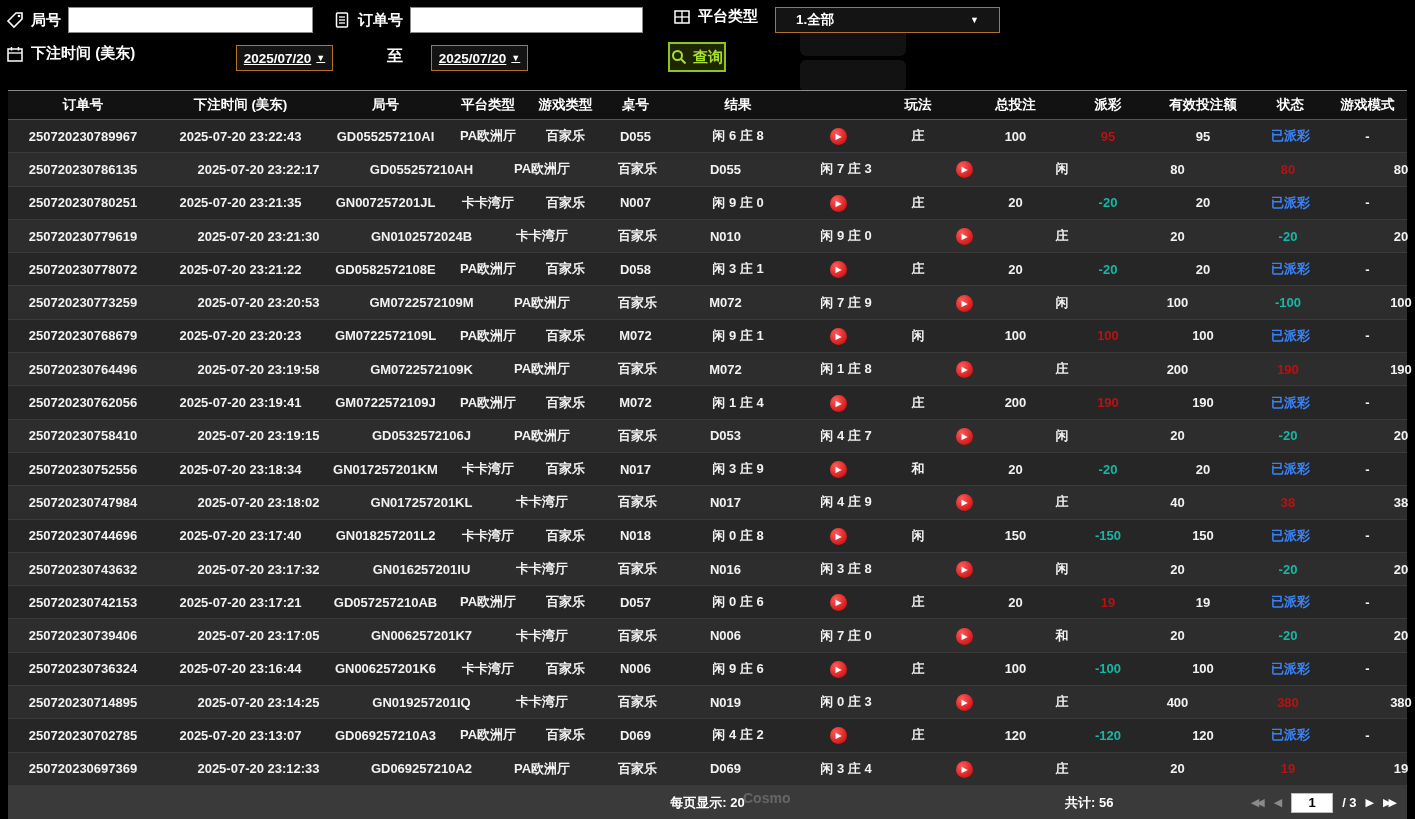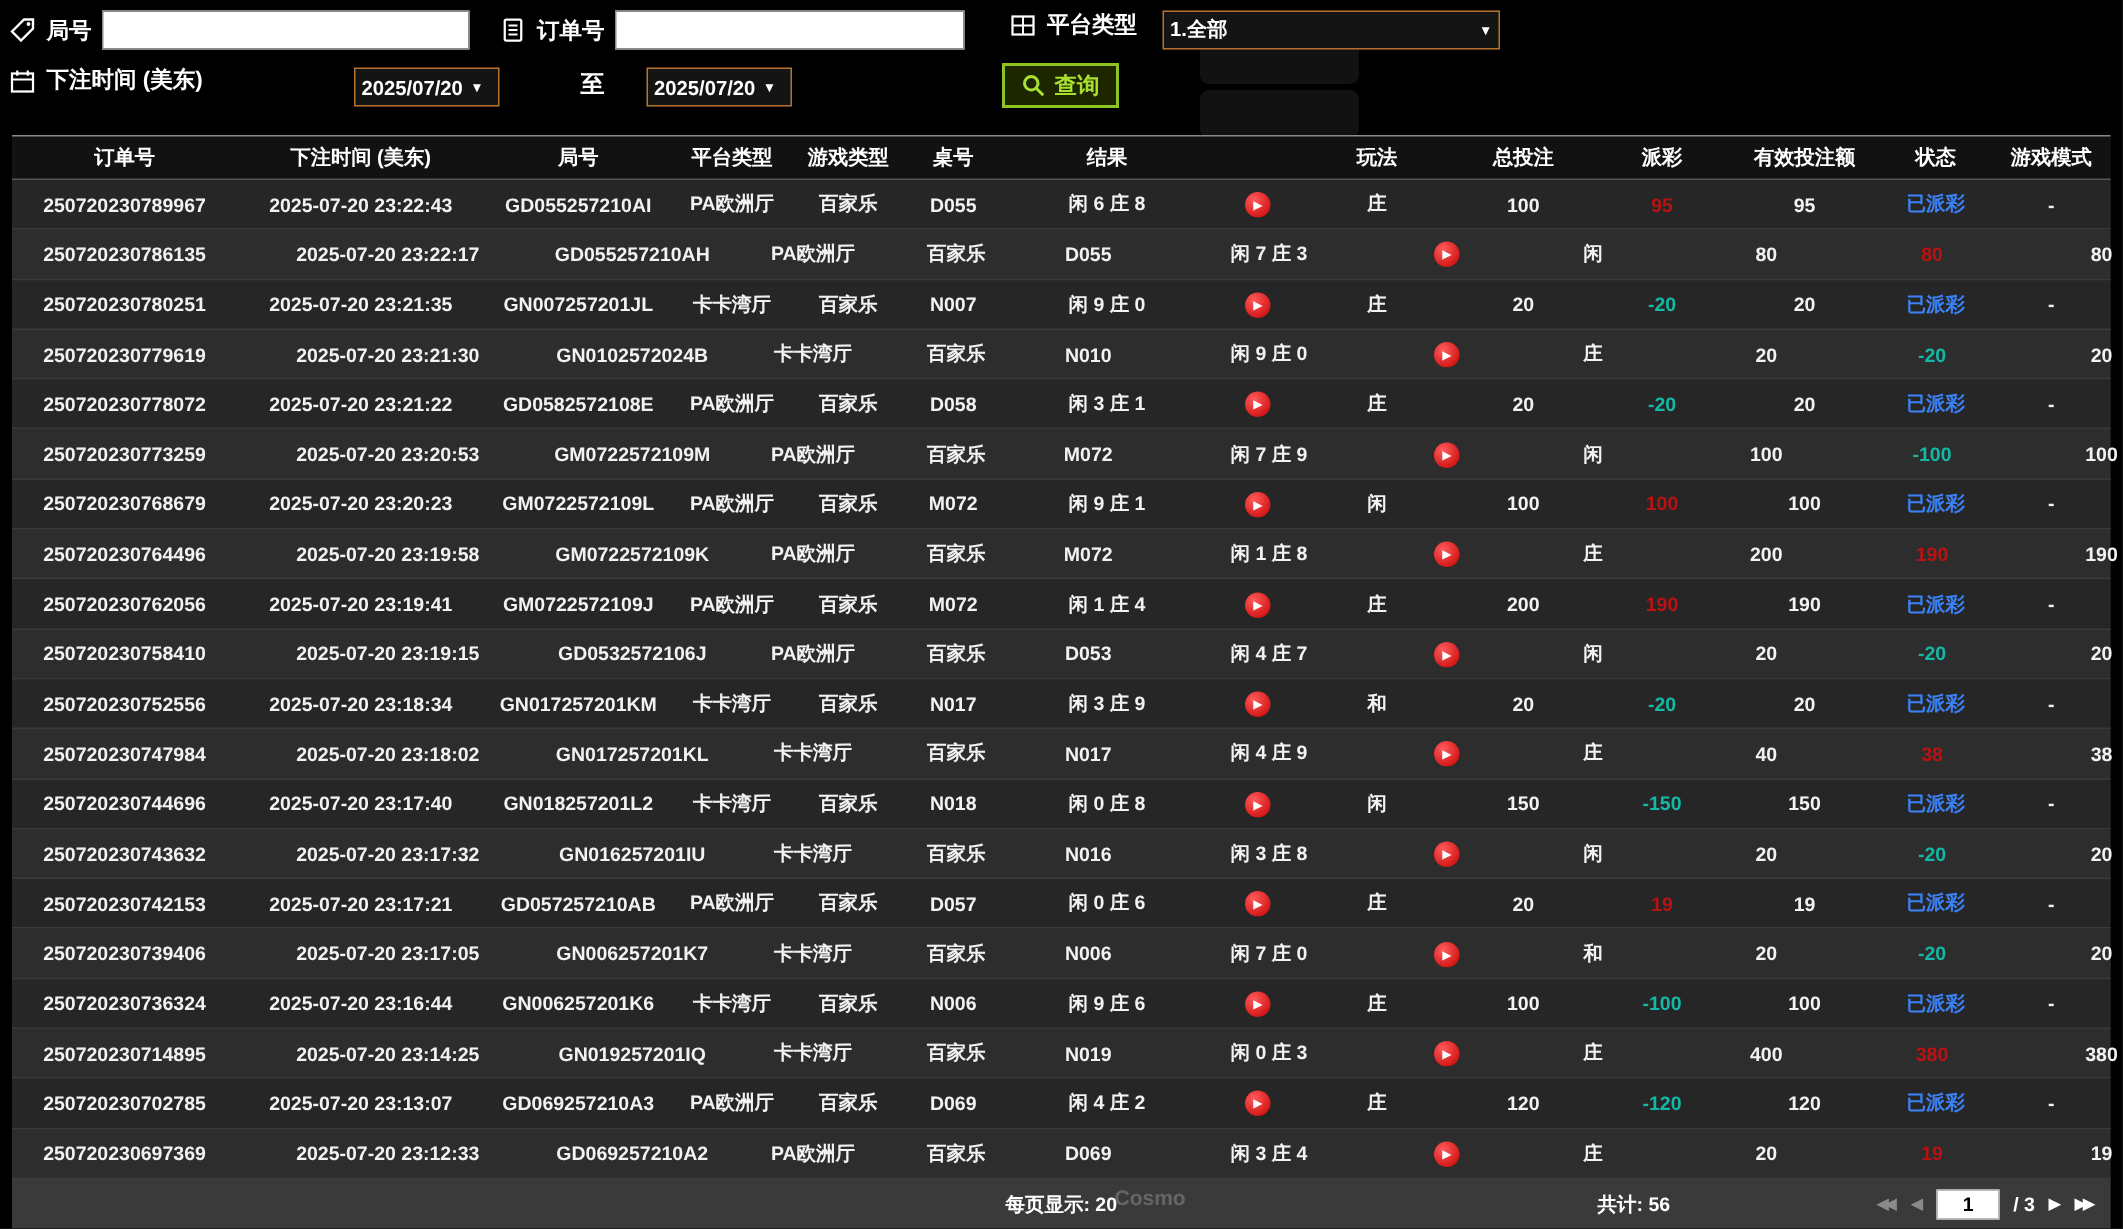--- a/index.html
+++ b/index.html
@@ -17,31 +17,31 @@
   .toolbar { position:absolute; left:0; top:0; width:1415px; height:90px; z-index:2; }
   .fgroup { position:absolute; display:flex; align-items:center; gap:7px; }
   .flabel { font-size:15px; font-weight:bold; color:#fff; white-space:nowrap; }
   .ticon { width:18px; height:18px; flex:0 0 18px; }
   .tinput { height:26px; background:#fff; border:1px solid #8a8a8a; font-size:13px; padding:0 6px; color:#000; outline:none; }
   .w-round { width:245px; }
   .w-order { width:233px; }
   .selectbox {
     position:absolute; display:flex; align-items:center; height:26px;
     background:#141414; border:1px solid #b5722a; color:#fff;
-    font-size:13.5px; font-weight:bold; cursor:pointer; padding:0 4px;
+    font-size:13.5px; font-weight:bold; cursor:pointer; padding:0 20px;
   }
   .sb-platform { left:775px; top:7px; width:225px; justify-content:space-between; }
-  .sb-date { width:97px; gap:5px; }
+  .sb-date { width:97px; justify-content:center; gap:5px;text-decoration:underline; }
   .sb-from { left:236px; top:45px; }
   .sb-to   { left:431px; top:45px; }
   .chev { font-size:9px; color:#fff; }
   .to-label { position:absolute; left:387px; top:46px; font-size:16px; font-weight:bold; }
   .search-btn {
     position:absolute; left:668px; top:42px; height:30px;
-    display:flex; align-items:center; gap:6px; padding:0 11px;
+    display:flex; align-items:center; gap:6px; padding:0 1px;
     background:#1e2600; border:2px solid #8fc31f; color:#a8e02f;
     font-size:15px; font-weight:bold; cursor:pointer;
     font-family:inherit;
   }
   
   .table-wrap {
     position:absolute; left:8px; right:8px; top:90px; bottom:0;
     display:flex; flex-direction:column; z-index:2;
     background:#262626;
   }

